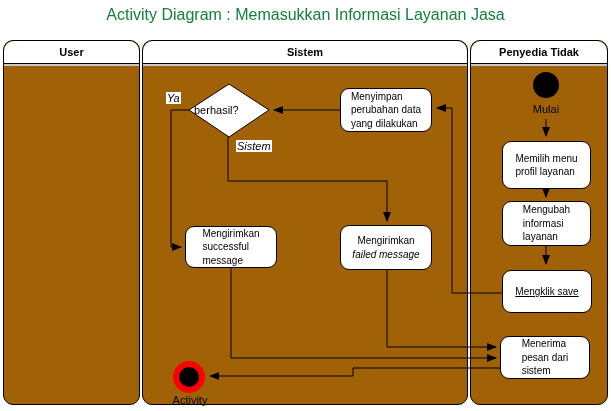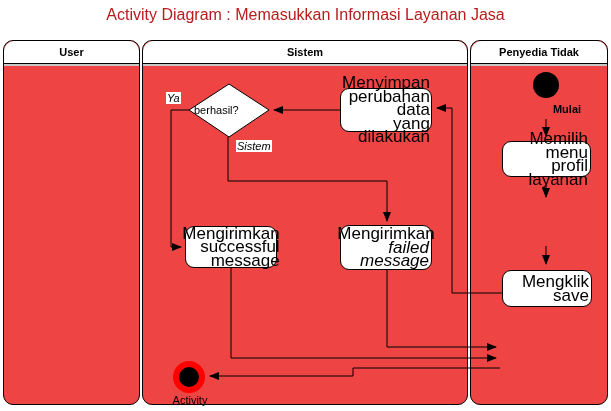--- a/index.html
+++ b/index.html
@@ -2,40 +2,40 @@
 <html><head>
 <meta charset="utf-8">
 <style>
   html,body{margin:0;padding:0;background:#ffffff;}
   .canvas{
     position:relative;width:611px;height:411px;background:#ffffff;
     font-family:"Liberation Sans", sans-serif;color:#000;overflow:hidden;
   }
   .title{
     position:absolute;top:6px;left:0;width:611px;text-align:center;
-    font-size:16px;color:#b91c1c;
+    font-size:16px;color:#15803d;
   }
   .lane{
     position:absolute;top:40px;height:365px;border:1px solid #000;
-    border-radius:10px;background:#ef4444;box-sizing:border-box;
+    border-radius:10px;background:#a16207;box-sizing:border-box;
   }
   .lane-header{
     height:22px;border-bottom:1px solid #000;box-shadow:0 2px 0 0 #c8c8c8;
     display:flex;align-items:center;justify-content:center;
     font-weight:bold;font-size:11px;border-top-left-radius:10px;border-top-right-radius:10px;
     background:#fff;
   }
   .lane-user{left:3px;width:137px;}
   .lane-sistem{left:142px;width:326px;}
   .lane-penyedia{left:470px;width:138px;}
   svg.wires{position:absolute;left:0;top:0;z-index:2;}
   .node{
     position:absolute;z-index:3;background:#fff;border:1px solid #000;border-radius:9px;
-    display:flex;align-items:center;justify-content:center;text-align:right;
-    font-size:17px;line-height:13.5px;white-space:pre-line;box-sizing:border-box;
+    display:flex;align-items:center;justify-content:center;text-align:left;
+    font-size:10px;line-height:13.5px;white-space:pre-line;box-sizing:border-box;
     padding:2px;
   }
   .decision-label{
     position:absolute;z-index:3;font-size:11px;background:transparent;
   }
   .edge-label{position:absolute;z-index:3;font-size:11px;background:#fff;padding:0 1px;font-style:italic;}
   .start-node{
     position:absolute;z-index:3;width:26px;height:26px;border-radius:50%;background:#000;
   }
   .end-node{
@@ -99,25 +99,31 @@
   <div class="edge-label" style="left:236px;top:140px;">Sistem</div>
 
   <div class="node" style="left:340px;top:88px;width:92px;height:44px;">Menyimpan
 perubahan data
 yang dilakukan</div>
   <div class="node" style="left:185px;top:226px;width:92px;height:42px;">Mengirimkan
 successful
 message</div>
   <div class="node" style="left: 340px; top: 225px; width: 92px; height: 45px; flex-direction: column;"><span>Mengirimkan</span><span class="italic">failed message</span></div>
 
-  <div class="node" style="left:502px;top:141px;width:89px;height:36px;">Memilih menu
+  <div class="node" style="left:502px;top:141px;width:89px;height:48px;">Memilih menu
 profil layanan</div>
-  <div class="node" style="left:502px;top:270px;width:90px;height:37px;">Mengklik save</div>
+  <div class="node" style="left:502px;top:201px;width:89px;height:45px;">Mengubah
+informasi
+layanan</div>
+  <div class="node" style="left:502px;top:270px;width:90px;height:43px;text-decoration:underline;">Mengklik save</div>
+  <div class="node" style="left:500px;top:336px;width:90px;height:43px;">Menerima
+pesan dari
+sistem</div>
 
   <div class="start-node" style="left:533px;top:72px;"></div>
-  <div class="node-label" style="left:542px;top:103px;width:50px;font-weight:bold;">Mulai</div>
+  <div class="node-label" style="left:521px;top:103px;width:50px;">Mulai</div>
 
   <div class="end-node" style="left:173px;top:361px;background:#ff0000;">
     <div class="core"></div>
   </div>
   <div class="node-label" style="left:164px;top:394px;width:52px;">Activity</div>
 
 </div>
 
 </body></html>

